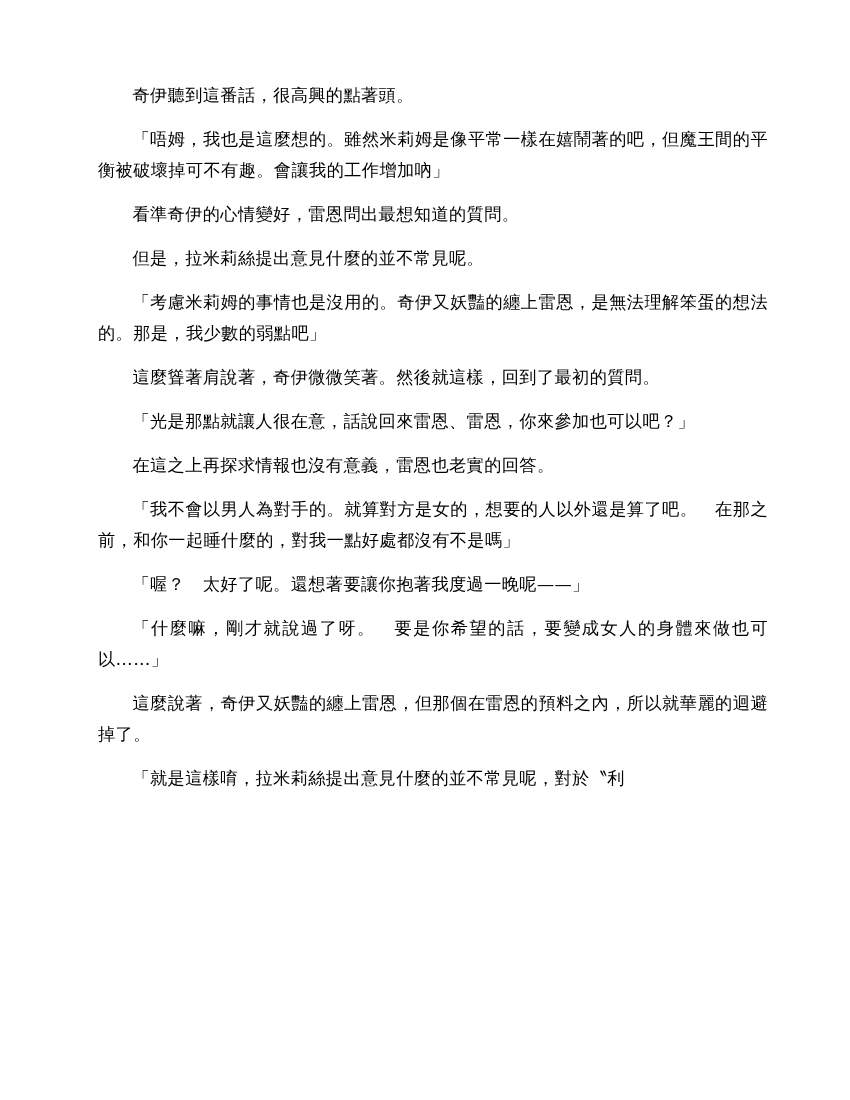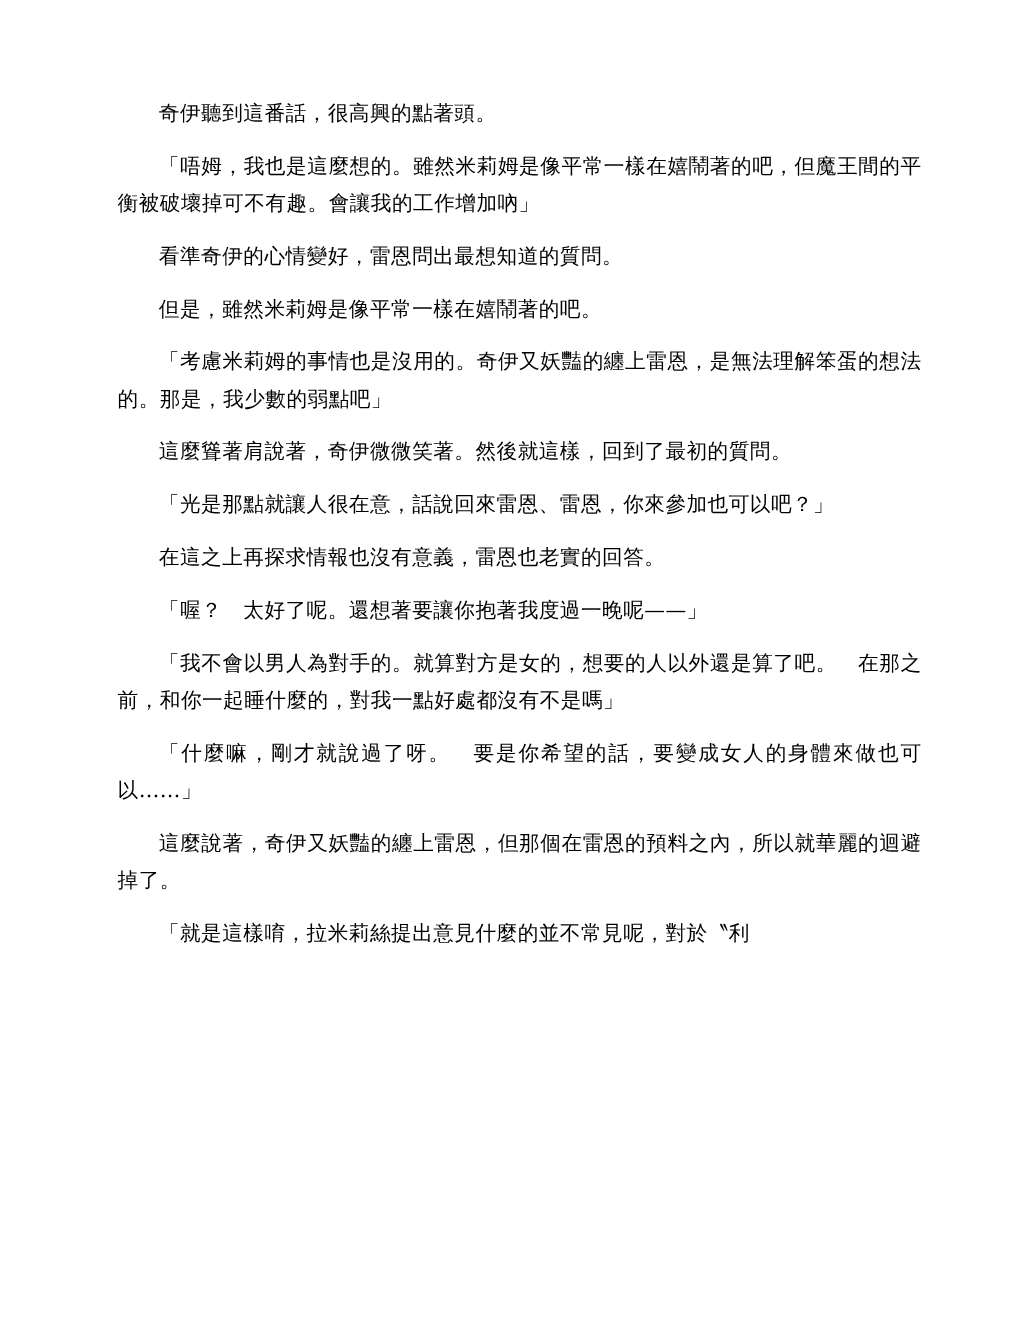--- a/index.html
+++ b/index.html
@@ -35,24 +35,24 @@
   }
 </style>
 </head>
 <body>
 
 <div class="page">
   <div class="doc-body">
     <p class="para">奇伊聽到這番話，很高興的點著頭。</p>
     <p class="para">「唔姆，我也是這麼想的。雖然米莉姆是像平常一樣在嬉鬧著的吧，但魔王間的平衡被破壞掉可不有趣。會讓我的工作增加吶」</p>
     <p class="para">看準奇伊的心情變好，雷恩問出最想知道的質問。</p>
-    <p class="para">但是，雖然米莉姆是像平常一樣在嬉鬧著的吧。</p>
+    <p class="para">但是，拉米莉絲提出意見什麼的並不常見呢。</p>
     <p class="para">「考慮米莉姆的事情也是沒用的。奇伊又妖豔的纏上雷恩，是無法理解笨蛋的想法的。那是，我少數的弱點吧」</p>
     <p class="para">這麼聳著肩說著，奇伊微微笑著。然後就這樣，回到了最初的質問。</p>
     <p class="para">「光是那點就讓人很在意，話說回來雷恩、雷恩，你來參加也可以吧？」</p>
     <p class="para">在這之上再探求情報也沒有意義，雷恩也老實的回答。</p>
+    <p class="para">「我不會以男人為對手的。就算對方是女的，想要的人以外還是算了吧。　在那之前，和你一起睡什麼的，對我一點好處都沒有不是嗎」</p>
     <p class="para">「喔？　太好了呢。還想著要讓你抱著我度過一晚呢——」</p>
-    <p class="para">「我不會以男人為對手的。就算對方是女的，想要的人以外還是算了吧。　在那之前，和你一起睡什麼的，對我一點好處都沒有不是嗎」</p>
     <p class="para">「什麼嘛，剛才就說過了呀。　要是你希望的話，要變成女人的身體來做也可以……」</p>
     <p class="para">這麼說著，奇伊又妖豔的纏上雷恩，但那個在雷恩的預料之內，所以就華麗的迴避掉了。</p>
     <p class="para">「就是這樣唷，拉米莉絲提出意見什麼的並不常見呢，對於〝利</p>
   </div>
 </div>
 
 </body></html>

